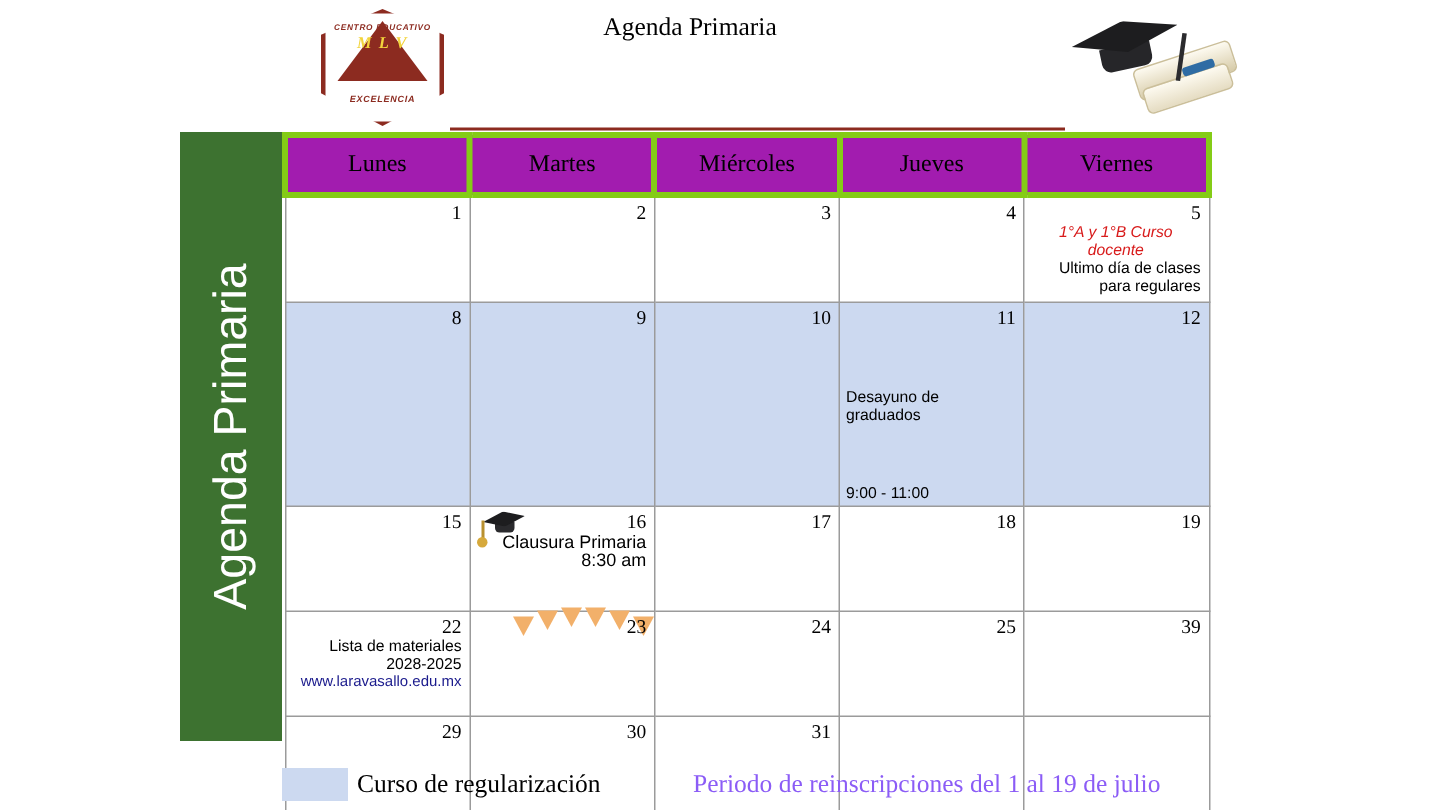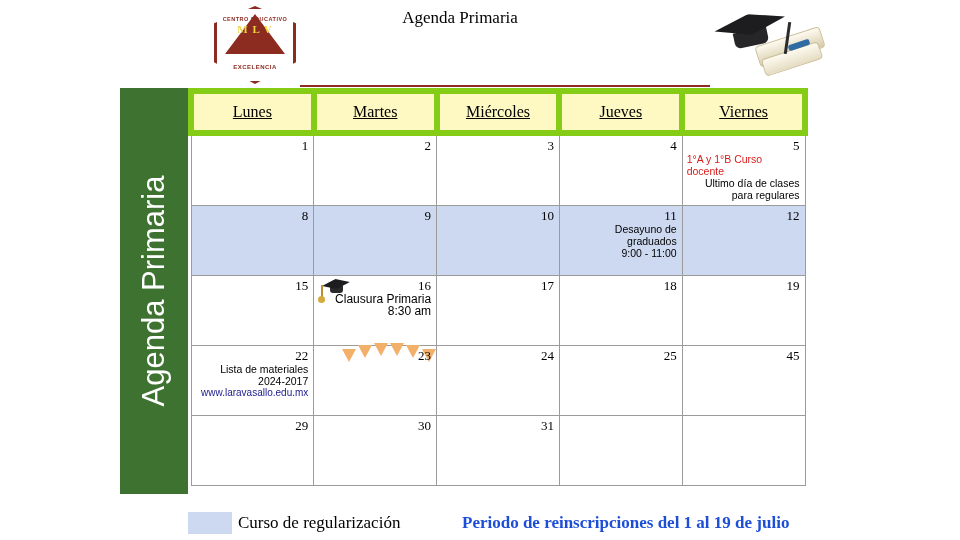--- a/index.html
+++ b/index.html
@@ -22,20 +22,21 @@
     left: 0; top: 0;
     width: 960px;
     height: 88px;
   }
   .logo {
     position: absolute;
     left: 214px;
     top: 6px;
     width: 82px;
     height: 78px;
+    font-style: italic;
   }
   .logo .shield {
     position: absolute;
     left: 0; top: 0;
     width: 82px; height: 78px;
     background: #ffffff;
     border: 3px solid #8c2b20;
     box-sizing: border-box;
     clip-path: polygon(50% 0%, 100% 22%, 100% 72%, 50% 100%, 0% 72%, 0% 22%);
   }
@@ -194,26 +195,25 @@
   .calendar {
     position: absolute;
     left: 188px;
     top: 88px;
     width: 620px;
     border-collapse: collapse;
     table-layout: fixed;
   }
   .calendar th {
     height: 34px;
-    border: 6px solid #84cc16;
+    border: 4px solid #84cc16;
     font-weight: normal;
     font-size: 16px;
     font-family: "Liberation Serif", serif;
-    background: #fef9c3;
-    text-decoration: underline;
+    background: #a21caf;
   }
   .calendar td {
     height: 65px;
     width: 124px;
     border: 1px solid #9b9b9b;
     vertical-align: top;
     padding: 2px 5px 2px 4px;
     background: #ffffff;
   }
   .calendar td.highlight {
@@ -229,24 +229,26 @@
   .note {
     display: block;
     text-align: right;
     font-size: 10.5px;
     line-height: 12px;
     font-family: "Liberation Sans", sans-serif;
     color: #000;
   }
   .note.red {
     color: #d81b1b;
+    text-align: center;
+    font-style: italic;
+  }
+  .note.center {
     text-align: left;
-  }
-  .note.center {
-    text-align: right;
+    margin-top: 40px;
   }
   .note.link {
     color: #1a1a8c;
     font-size: 10px;
   }
   .note.bigger {
     font-size: 12px;
   }
 
   
@@ -316,22 +318,21 @@
     top: 513px;
     font-size: 17px;
     font-family: "Liberation Serif", serif;
   }
   .footer-note {
     position: absolute;
     left: 462px;
     top: 513px;
     font-size: 17px;
     font-family: "Liberation Serif", serif;
-    color: #1d4ed8;
-    font-weight: bold;
+    color: #8b5cf6;
   }
 </style>
 </head>
 <body>
 
 <div class="header">
 
   <div class="logo">
     <div class="shield"></div>
     <div class="arcTop">CENTRO EDUCATIVO</div>
@@ -472,42 +473,42 @@
           <div class="cell-wrap">
             <span class="daynum">19</span>
           </div>
         </td>
       </tr>
       <tr>
         <td>
           <div class="cell-wrap">
             <span class="daynum">22</span>
             <span class="note">Lista de materiales</span>
-            <span class="note">2024-2017</span>
+            <span class="note">2028-2025</span>
             <span class="note link">www.laravasallo.edu.mx</span>
           </div>
         </td>
         <td>
           <div class="cell-wrap">
             <span class="daynum">23</span>
           </div>
         </td>
         <td>
           <div class="cell-wrap">
             <span class="daynum">24</span>
           </div>
         </td>
         <td>
           <div class="cell-wrap">
             <span class="daynum">25</span>
           </div>
         </td>
         <td>
           <div class="cell-wrap">
-            <span class="daynum">45</span>
+            <span class="daynum">39</span>
           </div>
         </td>
       </tr>
       <tr>
         <td>
           <div class="cell-wrap">
             <span class="daynum">29</span>
           </div>
         </td>
         <td>

